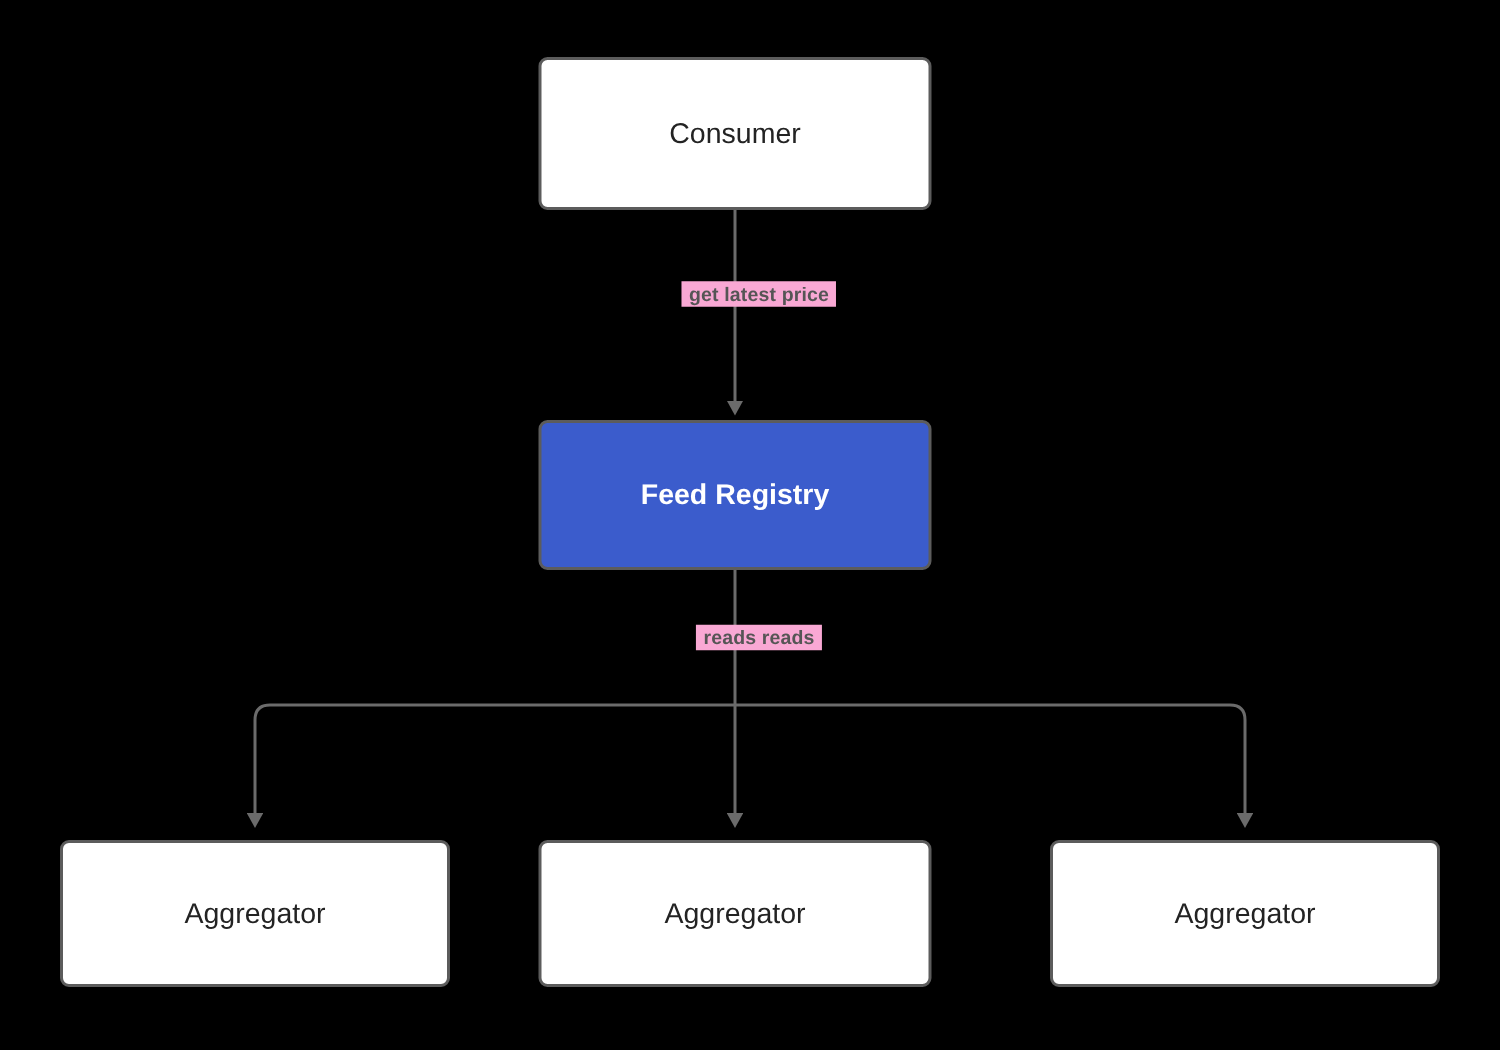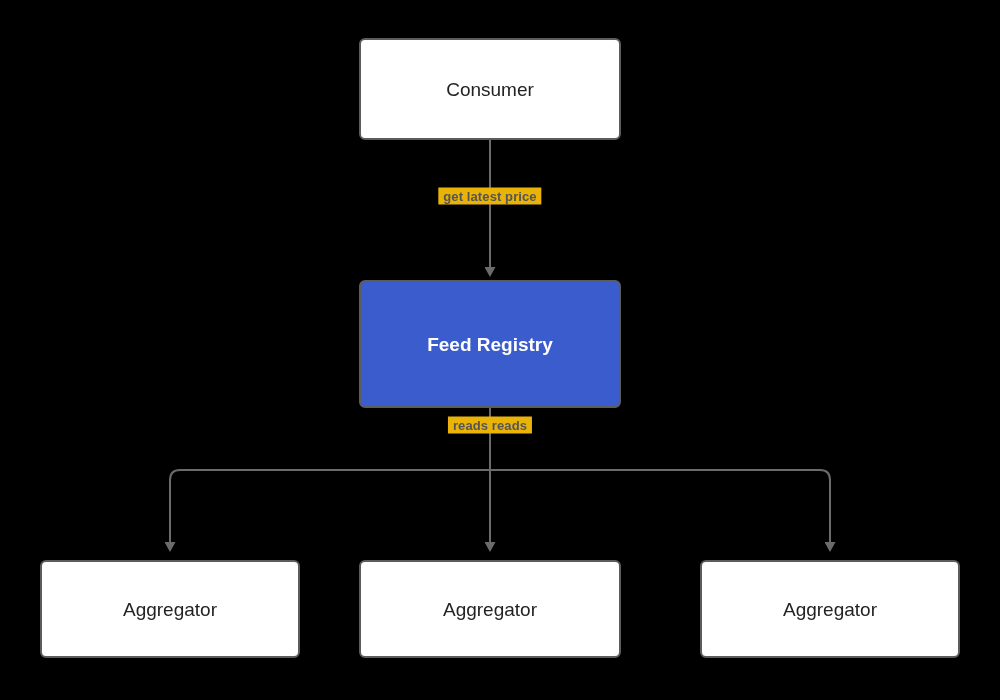--- a/index.html
+++ b/index.html
@@ -52,25 +52,26 @@
   .node-label {
     line-height: 1;
     pointer-events: none;
   }
   .edge-label {
     position: absolute;
     transform: translate(-50%, -50%);
     color: #555555;
     font-size: 13px;
     font-weight: 700;
-    background: #eab308;
+    background: #f9a8d4;
     padding: 1px 5px;
     white-space: nowrap;
     z-index: 3;
     letter-spacing: 0.1px;
+    margin-left: 16px;
   }
 </style>
 </head>
 <body>
 
 <div id="diagram-canvas">
 
   <svg id="edge-layer" viewBox="0 0 1000 700" width="1000" height="700" xmlns="http://www.w3.org/2000/svg">
     <defs>
       <marker id="arrowhead" markerWidth="10" markerHeight="11" refX="1" refY="5.5" orient="auto" markerUnits="userSpaceOnUse">
@@ -96,21 +97,21 @@
   </svg>
 
   <div class="node node-plain" style="left:359px; top:38px; width:262px; height:102px;">
     <span class="node-label">Consumer</span>
   </div>
 
   <div class="edge-label" style="left:490px; top:196px;">
     <span>get latest price</span>
   </div>
 
-  <div class="node node-accent" style="left:359px; top:280px; width:262px; height:128px;">
+  <div class="node node-accent" style="left:359px; top:280px; width:262px; height:100px;">
     <span class="node-label">Feed Registry</span>
   </div>
 
   <div class="edge-label" style="left:490px; top:425px;">
     <span>reads reads</span>
   </div>
 
   <div class="node node-plain" style="left:40px; top:560px; width:260px; height:98px;">
     <span class="node-label">Aggregator</span>
   </div>

